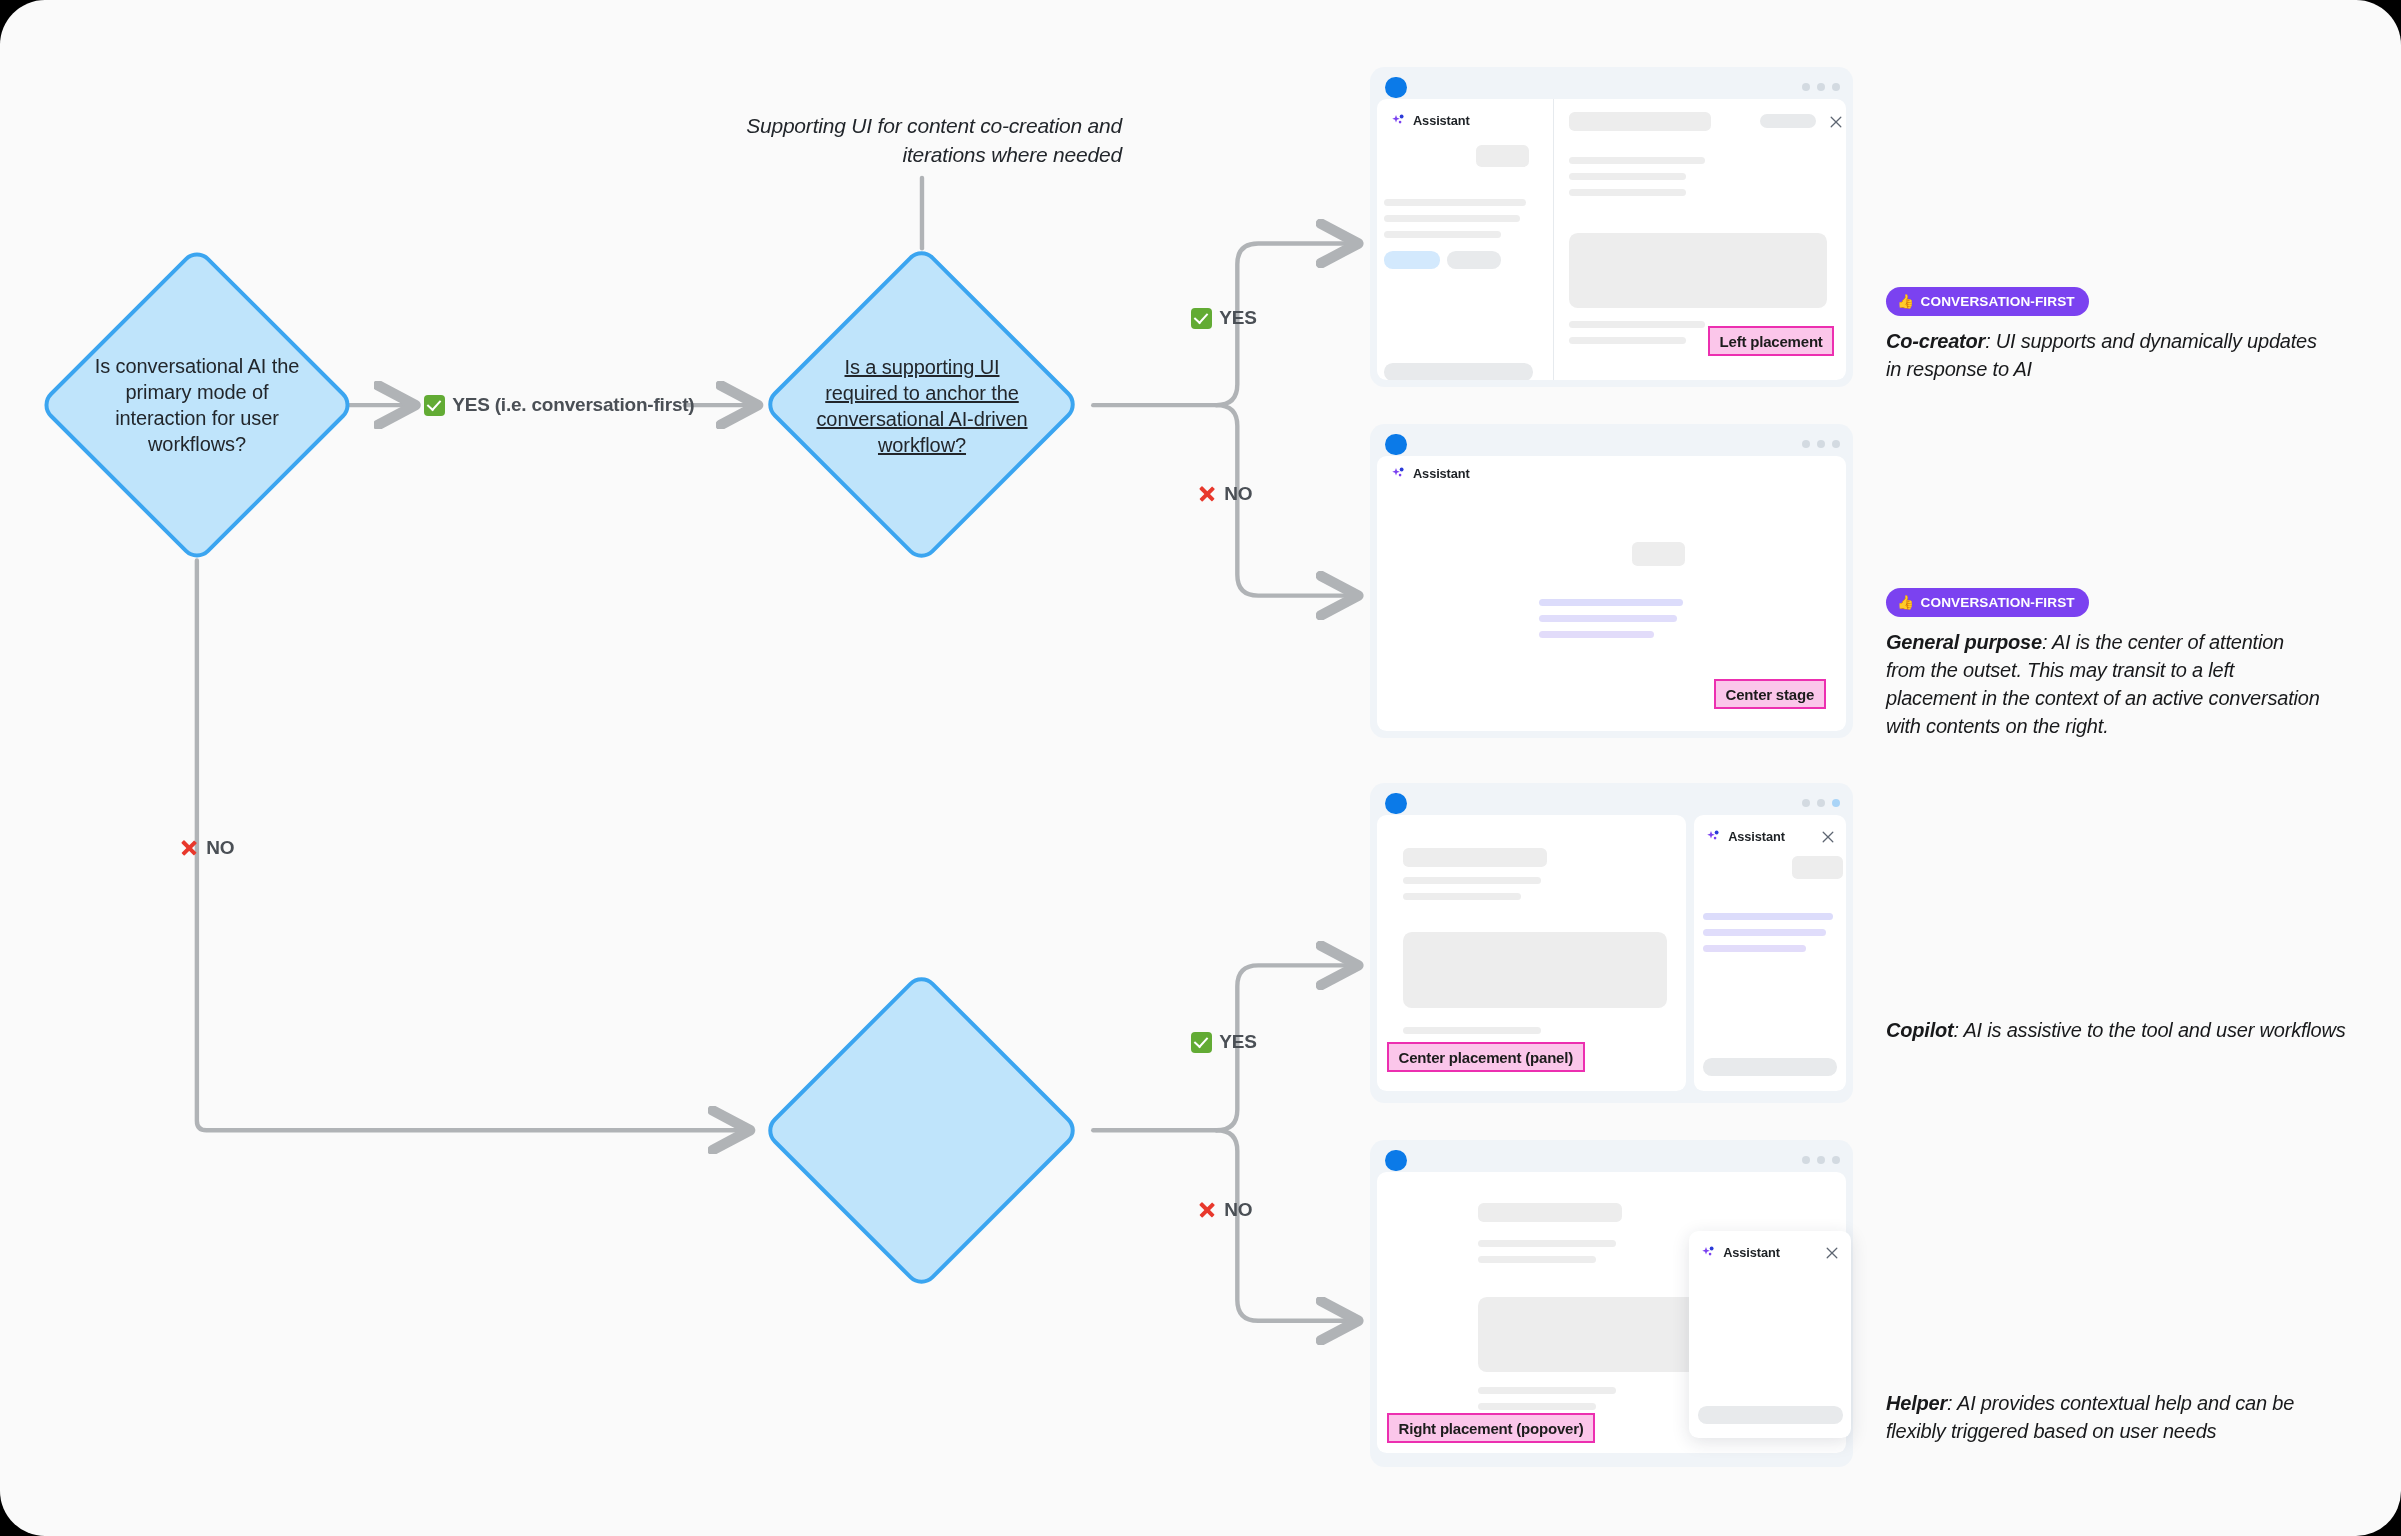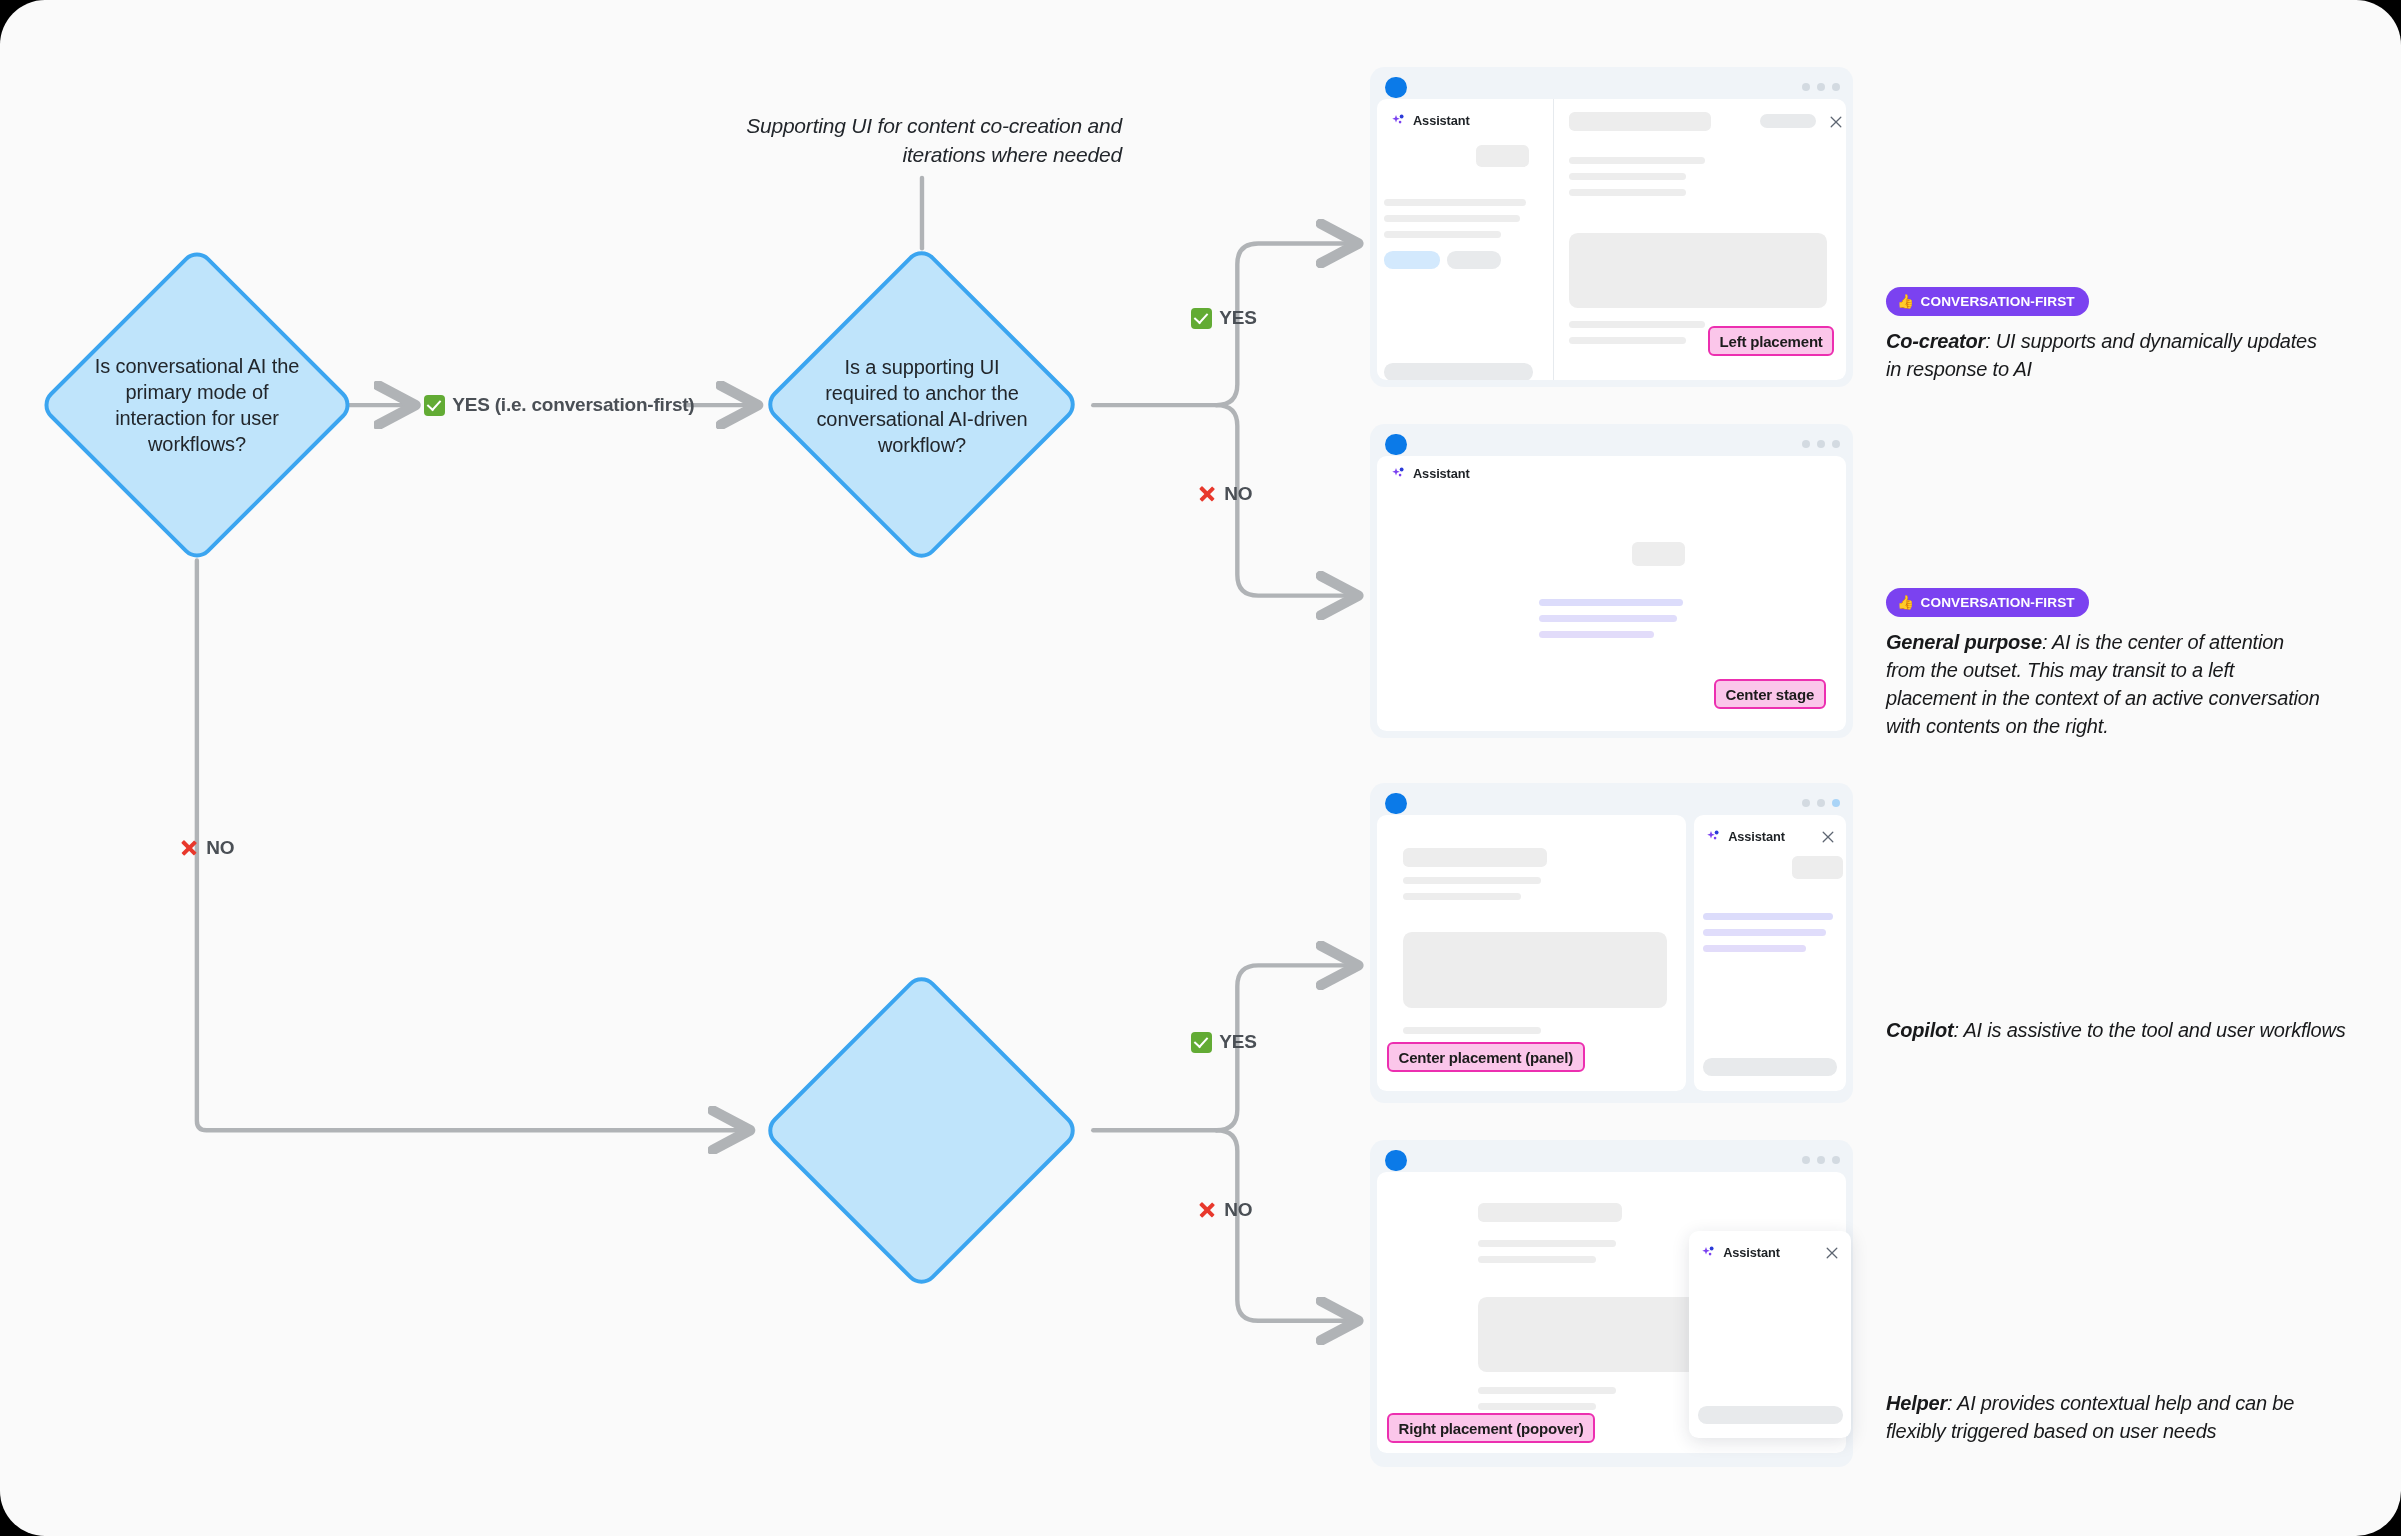--- a/index.html
+++ b/index.html
@@ -173,21 +173,21 @@
   .bar.lav1 { background: #dcdcfb; }
   .bar.lav2 { background: #e0ddfb; }
   .bar.lav3 { background: #e2dcfa; }
   .bar.grey2 { background: #e8eaec; }
   .block { position: absolute; border-radius: 8.8px; background: #ededed; }
 
   .tag {
     position: absolute;
     background: #fbc6ea;
     border: 2.4px solid #ec2fb0;
-    border-radius: 6px;
+    border-radius: 0;
     color: #1c1c1c;
     font-size: 15px;
     font-weight: 700;
     letter-spacing: -0.2px;
     display: flex;
     align-items: center;
     justify-content: center;
     padding: 0 9.6px;
     height: 30px;
     white-space: nowrap;
@@ -247,21 +247,21 @@
       <path d="M1520,1412 Q1546,1412 1546,1438 L1546,1624 Q1546,1650 1572,1650 L1690,1650" marker-end="url(#ah)"></path>
     </g>
   </svg>
 
   <div class="diamond" style="left:84px; top:292px; width:226px; height:226px;"></div>
   <div class="diamond-label" style="left:88px; top:312px; width:218px; height:186px;">Is conversational AI the primary mode of interaction for user workflows?</div>
 
   <div class="note" style="left:722px; top:112px; width:400px;">Supporting UI for content co-creation and iterations where needed</div>
 
   <div class="diamond" style="left:808px; top:291px; width:227px; height:227px;"></div>
-  <div class="diamond-label" style="left:813px; top:311px; width:218px; height:189px;">Is a supporting UI required to anchor the conversational AI-driven workflow?</div>
+  <div class="diamond-label" style="left:813px; top:311px; width:218px; height:189px;text-decoration:underline;">Is a supporting UI required to anchor the conversational AI-driven workflow?</div>
 
   <div class="diamond" style="left:808px; top:1017px; width:227px; height:227px;"></div>
 
   <div class="edge-label" style="left:424px; top:394px;">
     <span class="ico-yes"></span>
     <span>YES (i.e. conversation-first)</span>
   </div>
 
   <div class="edge-label" style="left:178px; top:837px;">
     <span class="ico-no"></span>

